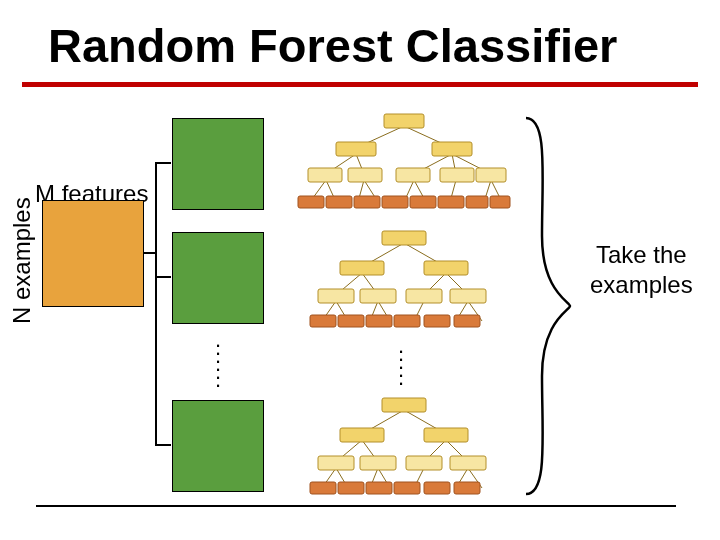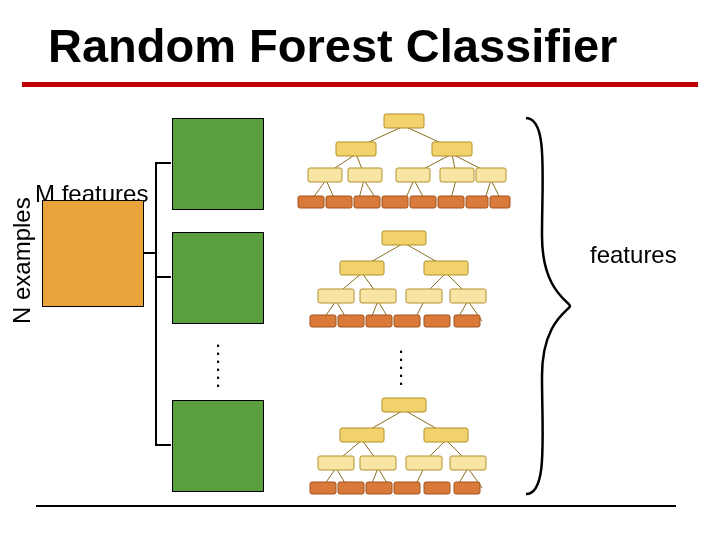--- a/index.html
+++ b/index.html
@@ -176,18 +176,19 @@
     </svg>
   </div>
 
   <div class="brace">
     <svg viewBox="0 0 58 380">
       <path d="M 8 2 C 30 2 24 60 24 120 C 24 175 52 186 52 190 C 52 194 24 205 24 260 C 24 320 30 378 8 378" fill="none" stroke="#000" stroke-width="2.5"></path>
     </svg>
   </div>
 
   <div class="vote">
-    <div>features</div>
+    <div>Take the</div>
+    <div>examples</div>
   </div>
 
   <div class="bottom-rule"></div>
 
 </div>
 
 </body></html>

